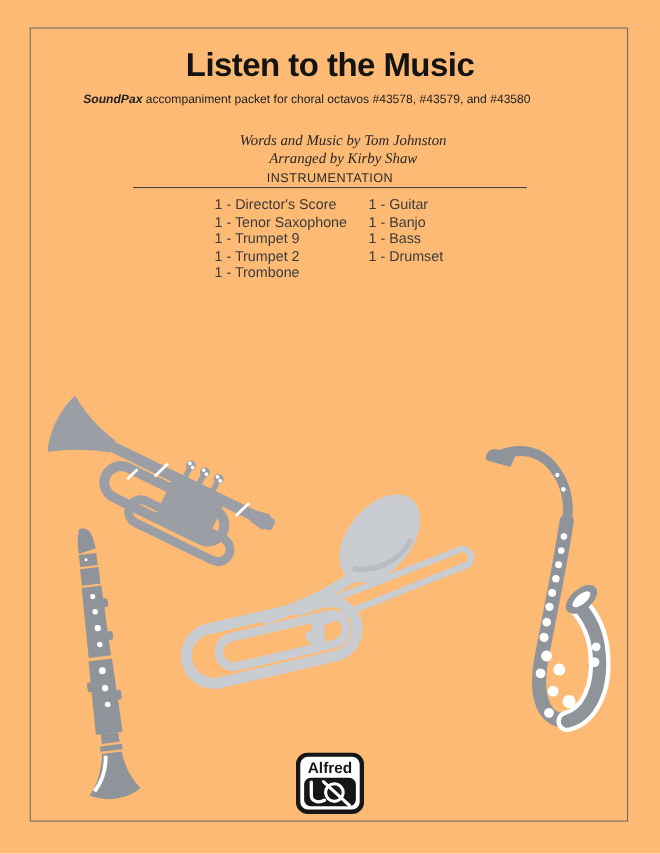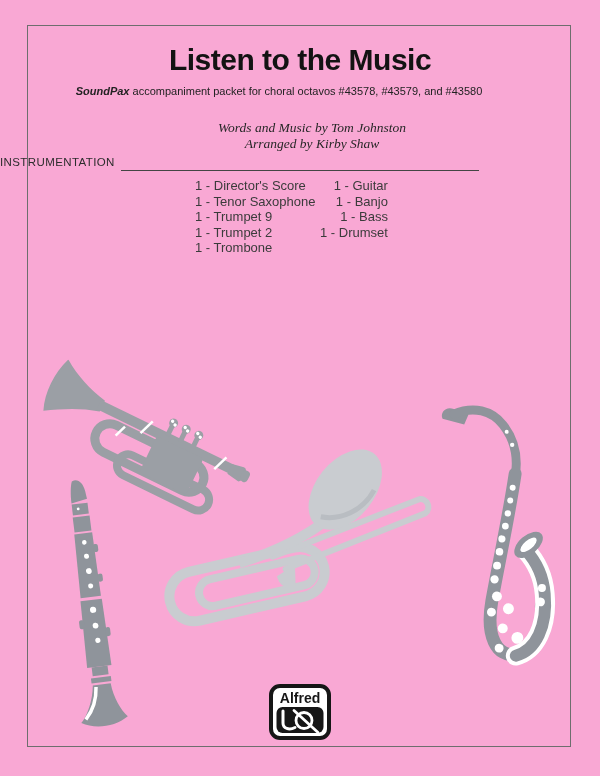--- a/index.html
+++ b/index.html
@@ -1,51 +1,51 @@
 <!DOCTYPE html>
 <html><head>
 <meta charset="utf-8">
 <style>
   html,body{margin:0;padding:0;}
   body{
     width:600px;height:776px;background:#ffffff;position:relative;overflow:hidden;
     font-family:"Liberation Sans",sans-serif;
   }
-  .page{position:absolute;inset:0;background:#f9a8d4;}
+  .page{position:absolute;inset:0;background:#fdba74;}
   .frame{
     position:absolute;left:27px;top:25px;width:544px;height:722px;
     border:1.5px solid #6e6e6e;box-sizing:border-box;
   }
   .title{
     position:absolute;left:0;top:43px;width:600px;margin:0;text-align:center;
     font-size:30px;font-weight:bold;color:#131313;letter-spacing:-0.5px;
   }
   .subtitle{
     position:absolute;left:0;top:85px;width:558px;margin:0;text-align:center;
     font-size:11px;color:#222;
   }
   .subtitle .brand{font-weight:bold;font-style:italic;}
   .credits{
     position:absolute;left:0;top:108px;width:600px;margin:12px;text-align:center;
     font-family:"Liberation Serif",serif;font-style:italic;
     font-size:13.5px;color:#272727;line-height:15.5px;
   }
   .instr-head{
-    position:absolute;left:0;top:156px;width:600px;margin:0;text-align:left;
+    position:absolute;left:0;top:156px;width:600px;margin:0;text-align:center;
     font-size:11.5px;font-weight:normal;color:#2d2d2d;letter-spacing:0.4px;
   }
   .instr-rule{
     position:absolute;left:121px;top:170px;width:358px;height:1px;background:#444;
   }
   .col{
     position:absolute;top:178px;margin:0;padding:0;list-style:none;
     font-size:13px;color:#3b3b3b;line-height:15.5px;white-space:nowrap;
   }
   .col.left{left:195px;}
-  .col.right{left:320px;text-align:right;}
+  .col.right{left:335px;}
   .art{position:absolute;}
   .art svg{display:block;width:100%;height:100%;}
   #trumpet-art{left:28px;top:404px;width:240px;height:100px;transform:rotate(26deg);}
   #clarinet-art{left:59px;top:479px;width:64px;height:252px;transform:rotate(-7deg);}
   #trombone-art{left:124px;top:462px;width:322px;height:200px;transform:rotate(-13deg);}
   #sax-art{left:433px;top:398px;width:140px;height:278px;transform:rotate(2deg);}
   .logo{position:absolute;left:269px;top:684px;width:62px;height:56px;}
   .logo svg{display:block;width:100%;height:100%;}
 </style>
 </head>

